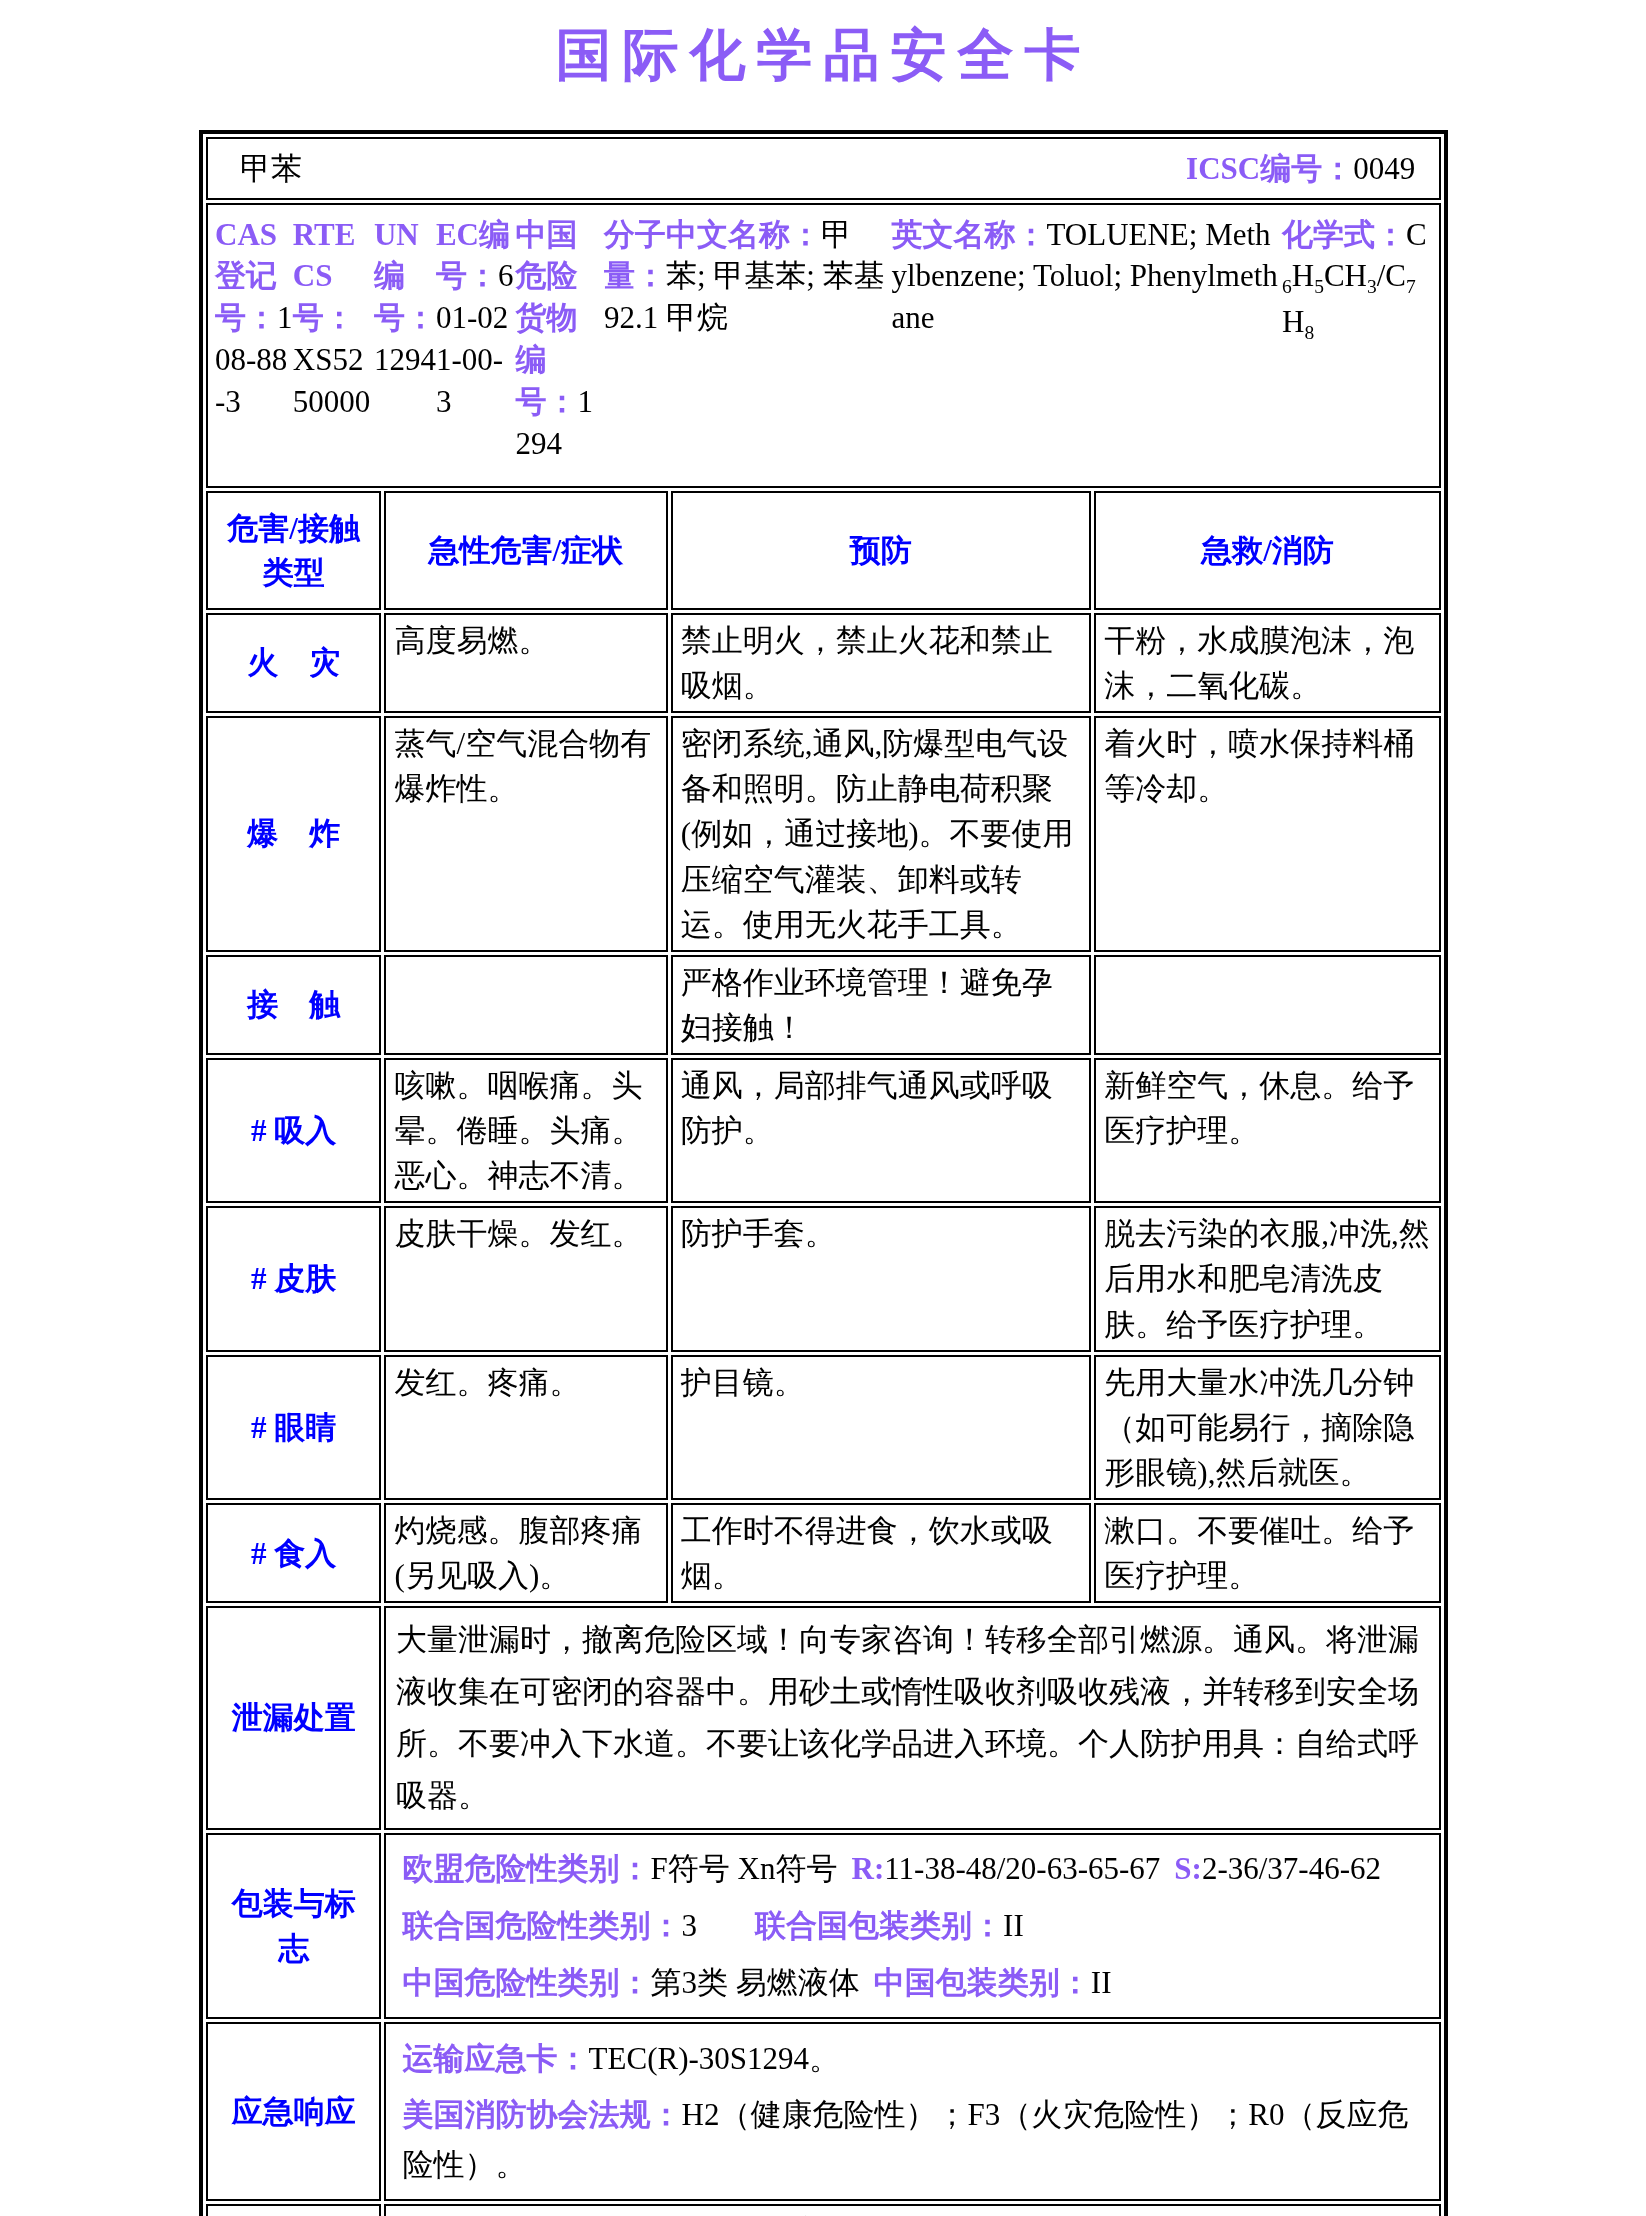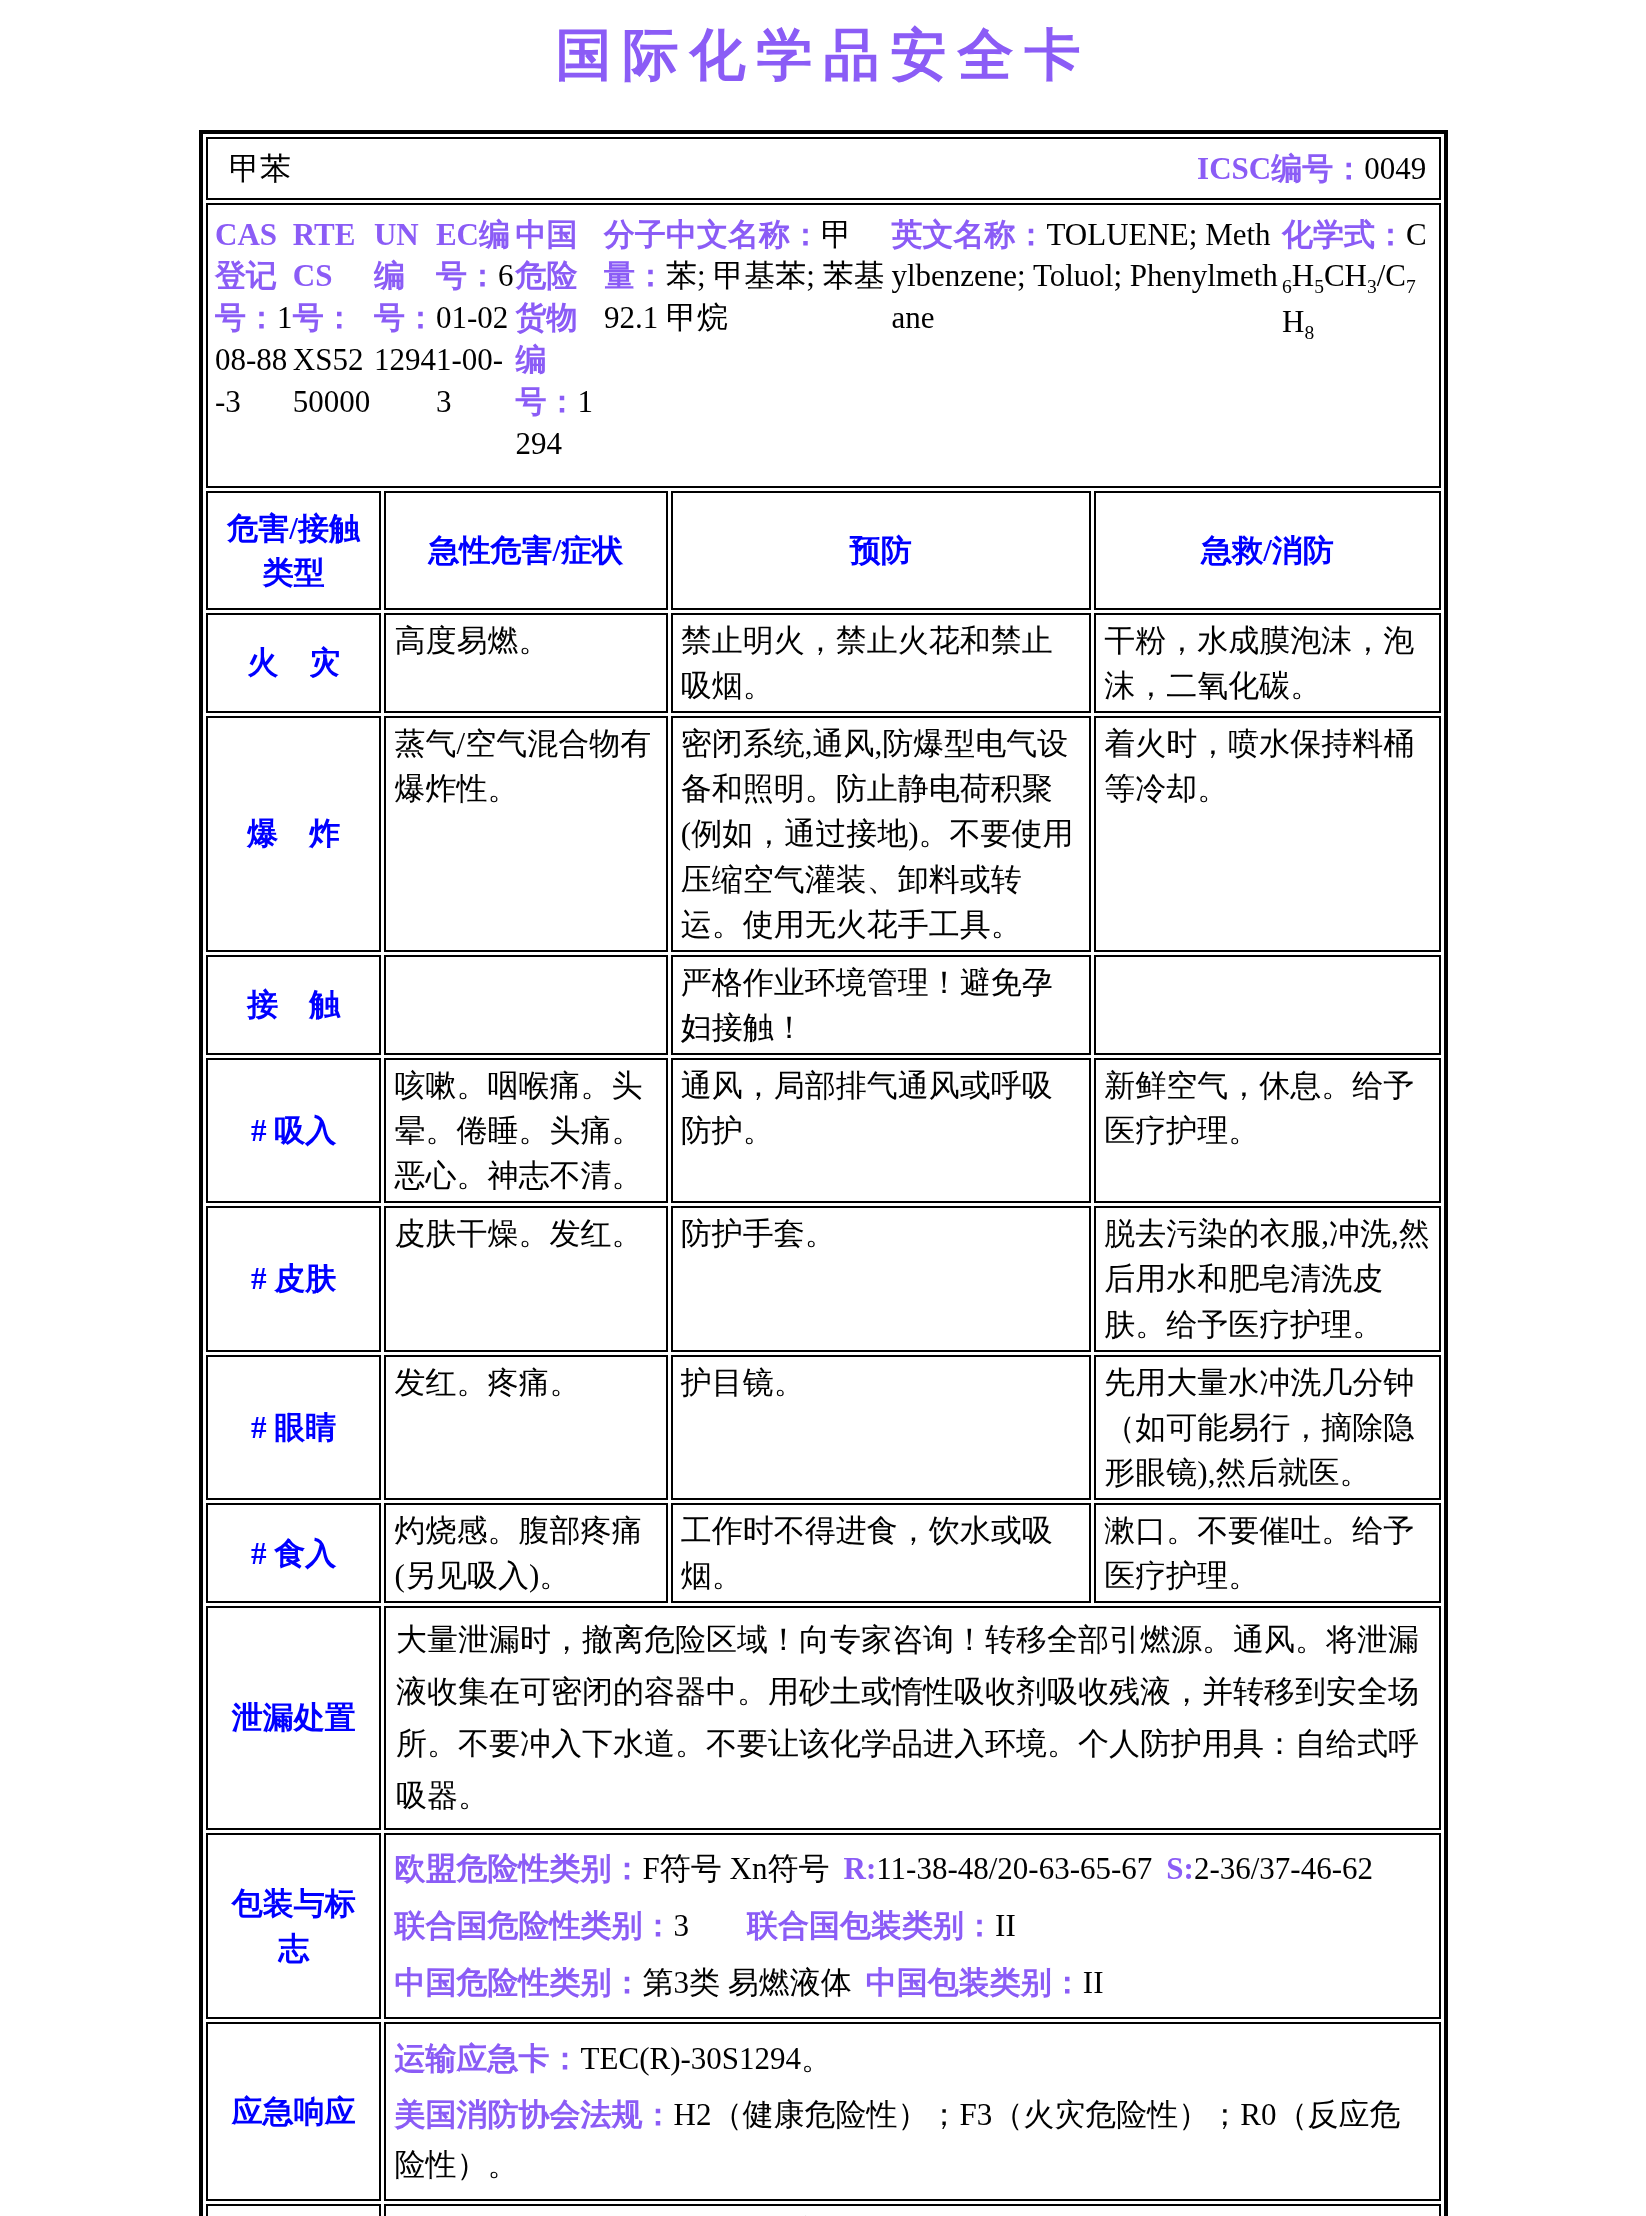--- a/index.html
+++ b/index.html
@@ -41,21 +41,21 @@
     padding: 2.8px 8.3px;
     vertical-align: top;
     word-break: break-all;
     background: #ffffff;
   }
 
   .blbl { color: #8b5cf6; font-weight: bold; }
   .bval { color: #000000; }
 
   
-  .name-cell { padding: 7px 10px; }
+  .name-cell { padding: 7px 21px; }
   .name-row {
     display: flex;
     justify-content: space-between;
     align-items: center;
     min-height: 43px;
   }
   .chem-name { font-size: 31px; color: #000; padding-left: 11px; }
   .icsc-wrap { padding-right: 2.8px; }
 
   
@@ -85,21 +85,21 @@
     line-height: 1.4;
   }
   .type-cell {
     color: #0000ff;
     font-weight: bold;
     text-align: center;
     vertical-align: middle;
   }
   .body-cell { text-align: left; }
   .wide-cell { line-height: 1.68; padding: 5.6px 9.7px; }
-  .pline { margin: 7px 0; line-height: 1.6; }
+  .pline { margin: 7px 8px; line-height: 1.6; }
   .gap-md { margin-left: 58px; }
   .gap-sm { margin-left: 14px; }
 </style>
 </head>
 <body>
 
 <div class="page">
 
   <div class="doc-title">国际化学品安全卡</div>
 

